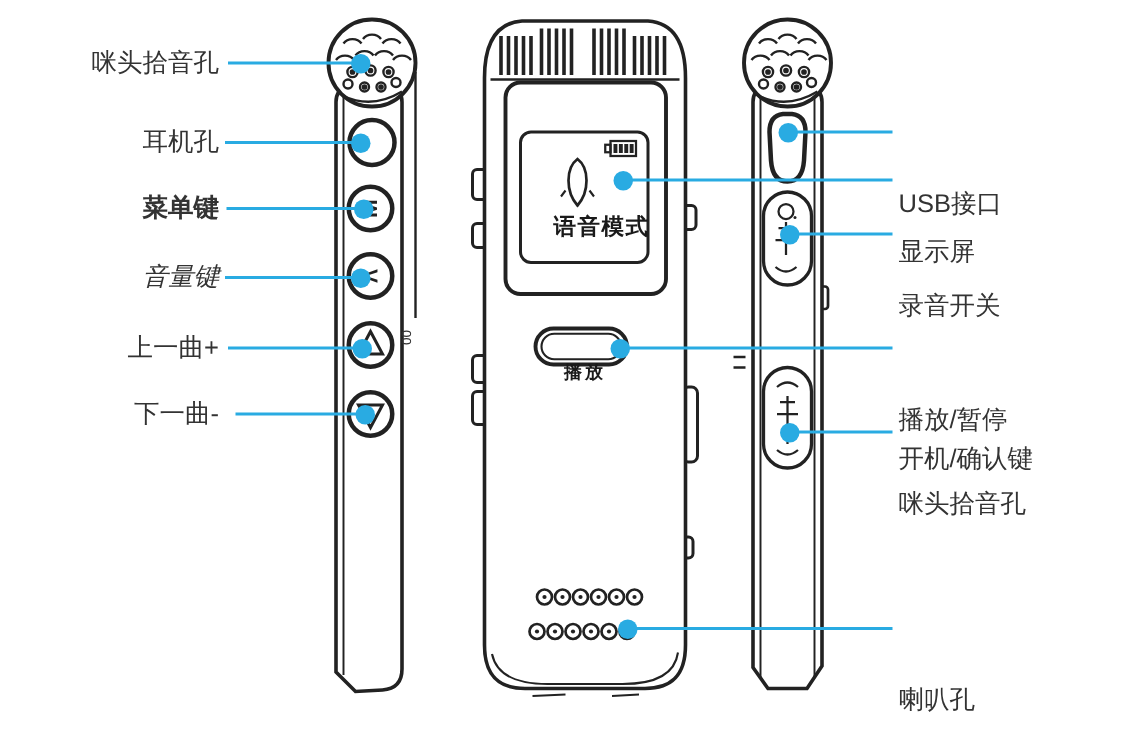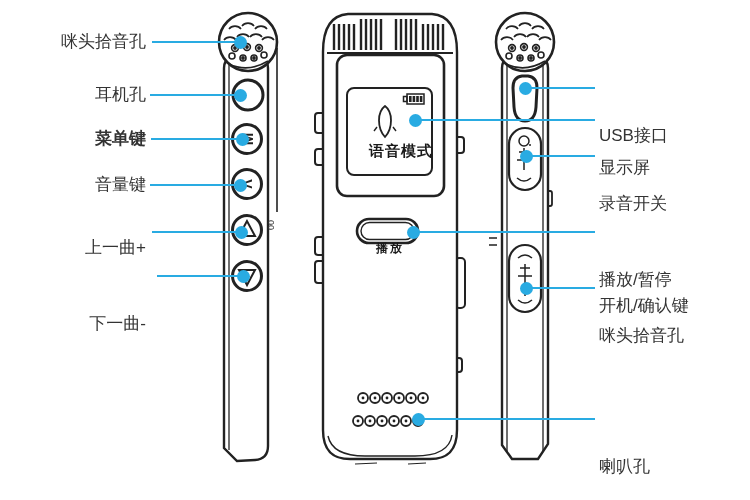--- a/index.html
+++ b/index.html
@@ -195,23 +195,23 @@
   <div class="cdot" style="left:518.5px;top:81.5px;"></div>
   <div class="cdot" style="left:408.5px;top:113.5px;"></div>
   <div class="cdot" style="left:519.5px;top:149.5px;"></div>
   <div class="cdot" style="left:406.5px;top:225.5px;"></div>
   <div class="cdot" style="left:519.5px;top:281.5px;"></div>
   <div class="cdot" style="left:411.5px;top:412.5px;"></div>
 
   <div class="lbl left" style="top:32px;">咪头拾音孔</div>
   <div class="lbl left" style="top:85px;">耳机孔</div>
   <div class="lbl left" style="top:129px;font-weight:bold;">菜单键</div>
-  <div class="lbl left" style="top:175px;">音量键</div>
-  <div class="lbl left" style="top:222px;margin-top:16px;">上一曲+</div>
-  <div class="lbl left" style="top:266px;margin-top:48px;">下一曲-</div>
+  <div class="lbl left" style="top:175px;font-style:italic;">音量键</div>
+  <div class="lbl left" style="top:222px;">上一曲+</div>
+  <div class="lbl left" style="top:266px;">下一曲-</div>
 
   <div class="lbl right" style="top:78px;">USB接口</div>
   <div class="lbl right" style="top:110px;">显示屏</div>
   <div class="lbl right" style="top:146px;">录音开关</div>
   <div class="lbl right" style="top:222px;">播放/暂停</div>
   <div class="lbl right" style="top:248px;text-align:center;">开机/确认键</div>
   <div class="lbl right" style="top:278px;">咪头拾音孔</div>
   <div class="lbl right" style="top:409px;">喇叭孔</div>
 
 </div>

